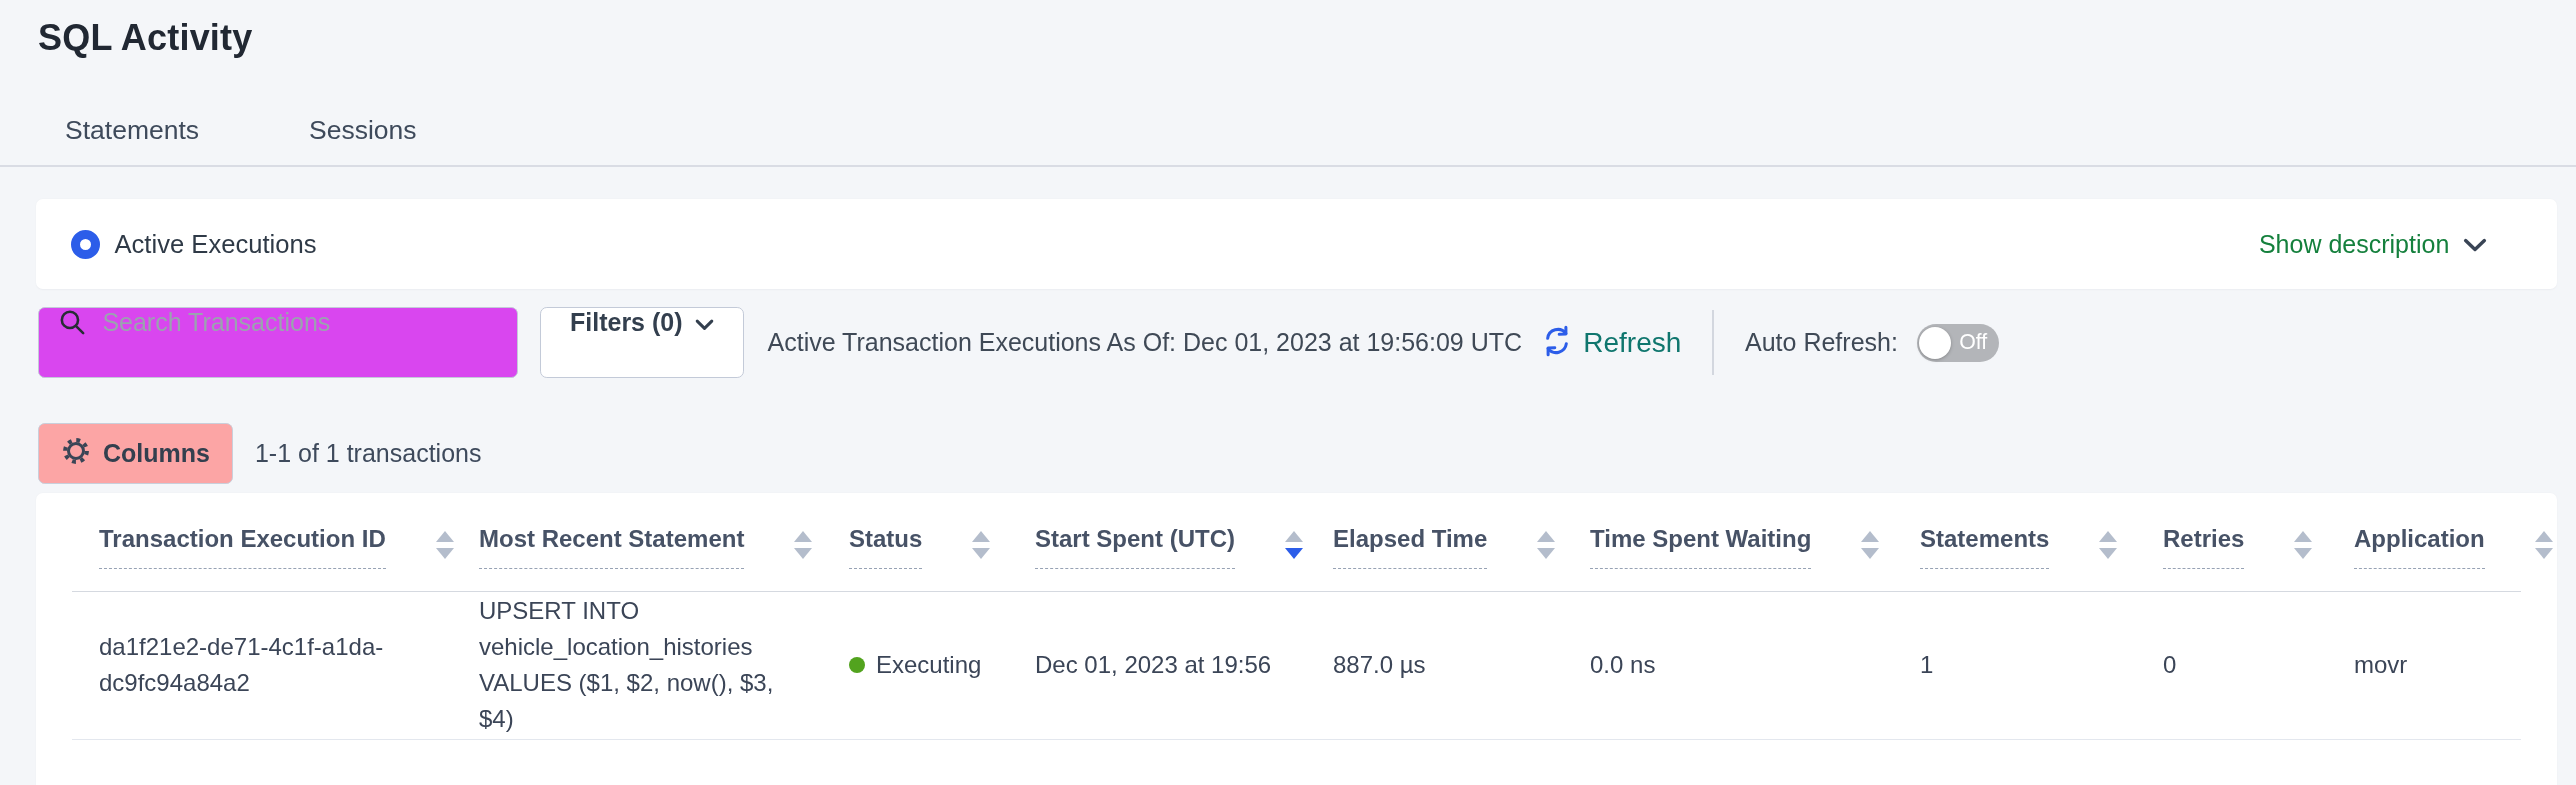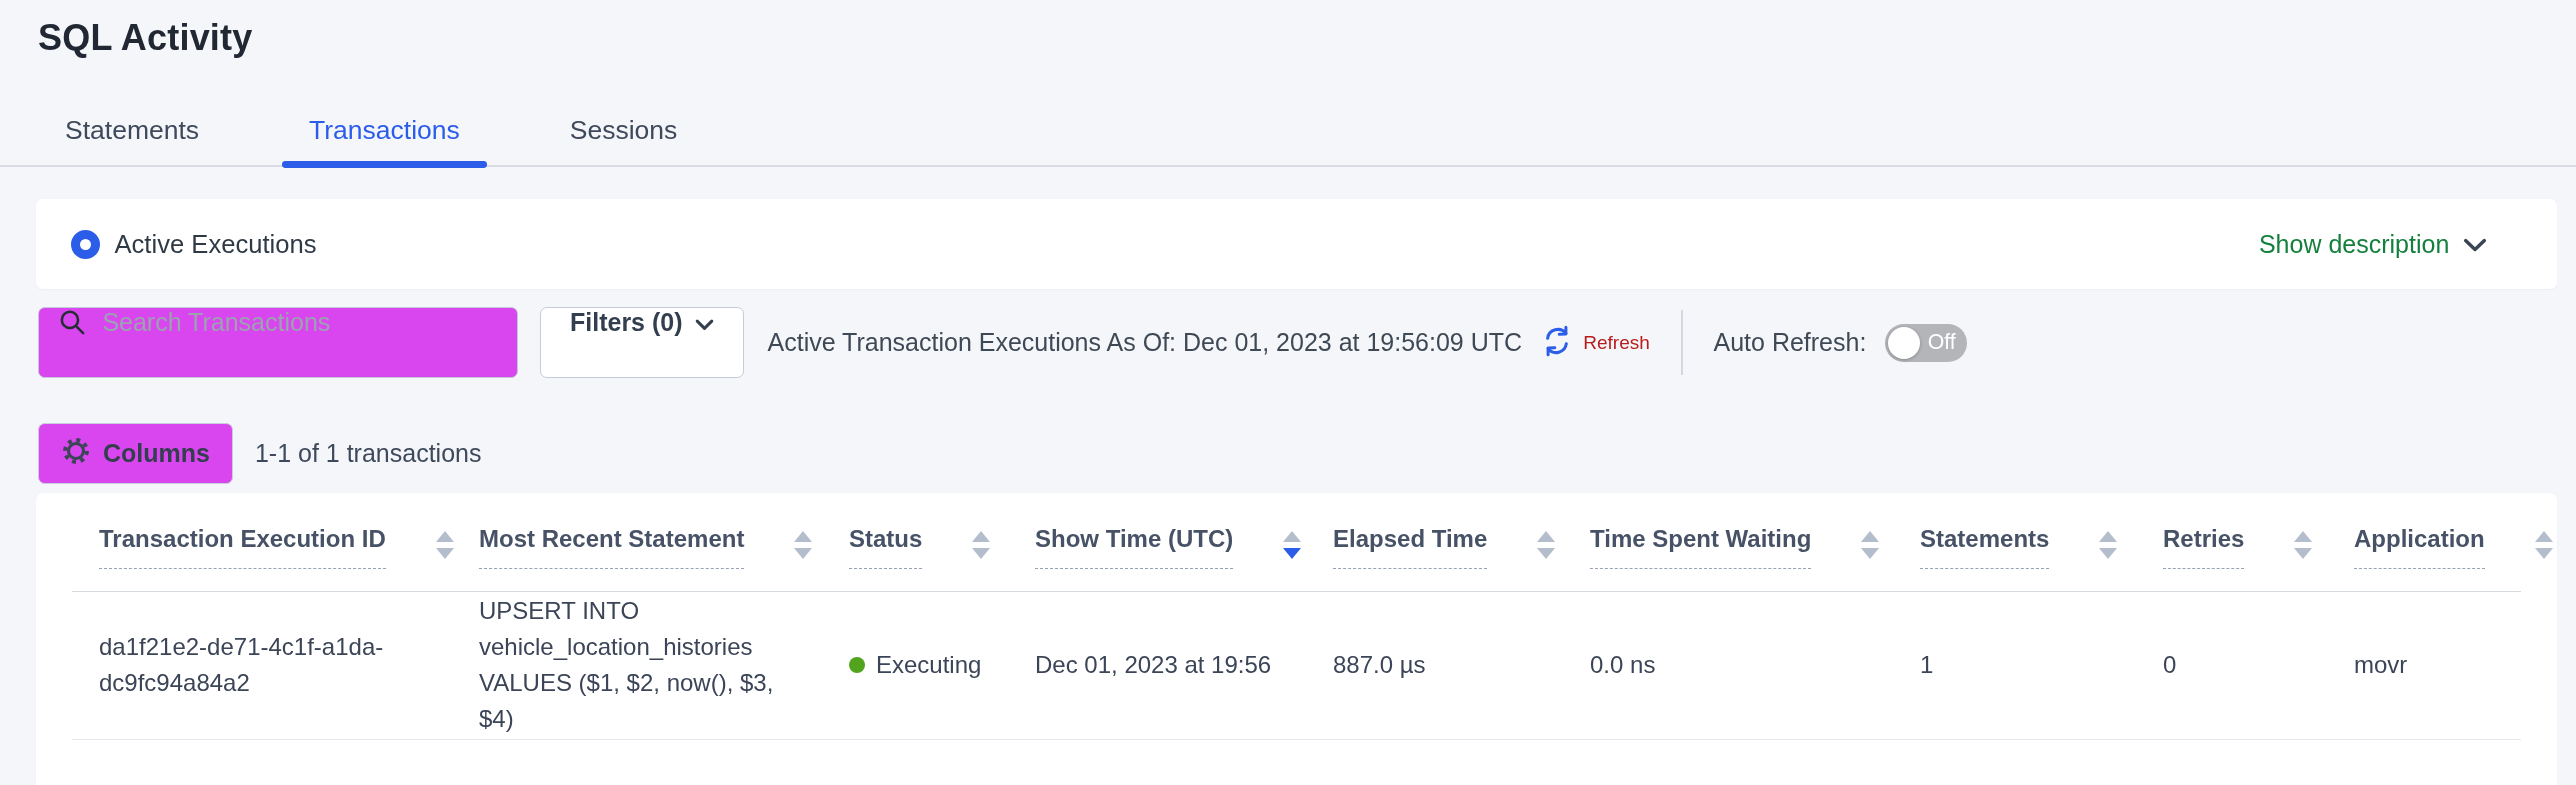--- a/index.html
+++ b/index.html
@@ -76,38 +76,38 @@
   .search-box input::placeholder { color:#9ba3b0; }
   .filters-btn {
     margin-left:22px; height:71px; padding:0 29px;
     background:#fff; border:1.7px solid #c3cad8; border-radius:6.8px;
     display:flex; gap:12px; cursor:pointer;
     font-family:inherit; font-size:25px; font-weight:700; color:#333f4e;
   }
   .filters-btn .chev svg { width:19px; height:12px; }
   .asof-text { margin-left:24px; font-size:25px; color:#3f4956; white-space:nowrap; }
   .refresh { margin-left:19px; display:flex; align-items:center; gap:10.2px; cursor:pointer; }
-  .refresh-label { font-size:19px; color:#b91c1c; }
+  .refresh-label { font-size:28px; color:#0f766e; }
   .v-divider { width:1.7px; height:65px; background:#d3d7df; margin:0 31px; }
   .auto-refresh-label { font-size:25px; color:#3f4956; white-space:nowrap; }
   .toggle {
     margin-left:19px; width:82px; height:38px; border-radius:19px;
     background:#b3b5b9; display:flex; align-items:center; cursor:pointer;
   }
   .toggle-knob {
     width:32px; height:32px; border-radius:50%; background:#fff; margin-left:2.6px;
     box-shadow:0 0.9px 3.4px rgba(0,0,0,0.25); flex:none;
   }
   .toggle-state { color:#ffffff; font-size:21.3px; margin-left:7.7px; }
 
   
   .controls-row { margin:44px 19px 0 38px; display:flex; align-items:center; }
   .columns-btn {
     height:61px; padding:0 22px;
-    background:#d946ef; border:1.7px solid #c9cfdb; border-radius:6.8px;
+    background:#fca5a5; border:1.7px solid #c9cfdb; border-radius:6.8px;
     display:flex; align-items:center; gap:12px; cursor:pointer;
     font-family:inherit; font-size:25px; font-weight:700; color:#333f4e;
   }
   .results-count { margin-left:22px; font-size:25px; color:#3e4a5c; }
 
   
   .table-card {
     margin-top:8.5px; height:341px; border-radius:6.8px 6.8px 0 0; padding:0 36px;
   }
   table { width:100%; border-collapse:collapse; table-layout:fixed; }
@@ -142,21 +142,20 @@
 </style>
 </head>
 <body>
 
 <div class="page">
 
   <h1 class="page-title">SQL Activity</h1>
 
   <nav class="tabs">
     <div class="tab">Statements</div>
-    <div class="tab active">Transactions</div>
     <div class="tab">Sessions</div>
   </nav>
 
   <section class="card selector-card">
     <div class="radio-group">
       <span class="radio-circle selected"></span>
       <span class="radio-label">Active Executions</span>
     </div>
     <div class="show-description">
       <span>Show description</span>
@@ -261,21 +260,21 @@
               <div class="th-inner">
                 <span class="th-label">Status</span>
                 <span class="sort">
                   <i class="tri-up"></i>
                   <i class="tri-down"></i>
                 </span>
               </div>
             </th>
           <th>
               <div class="th-inner">
-                <span class="th-label">Show Time (UTC)</span>
+                <span class="th-label">Start Spent (UTC)</span>
                 <span class="sort">
                   <i class="tri-up"></i>
                   <i class="tri-down active"></i>
                 </span>
               </div>
             </th>
           <th>
               <div class="th-inner">
                 <span class="th-label">Elapsed Time</span>
                 <span class="sort">

